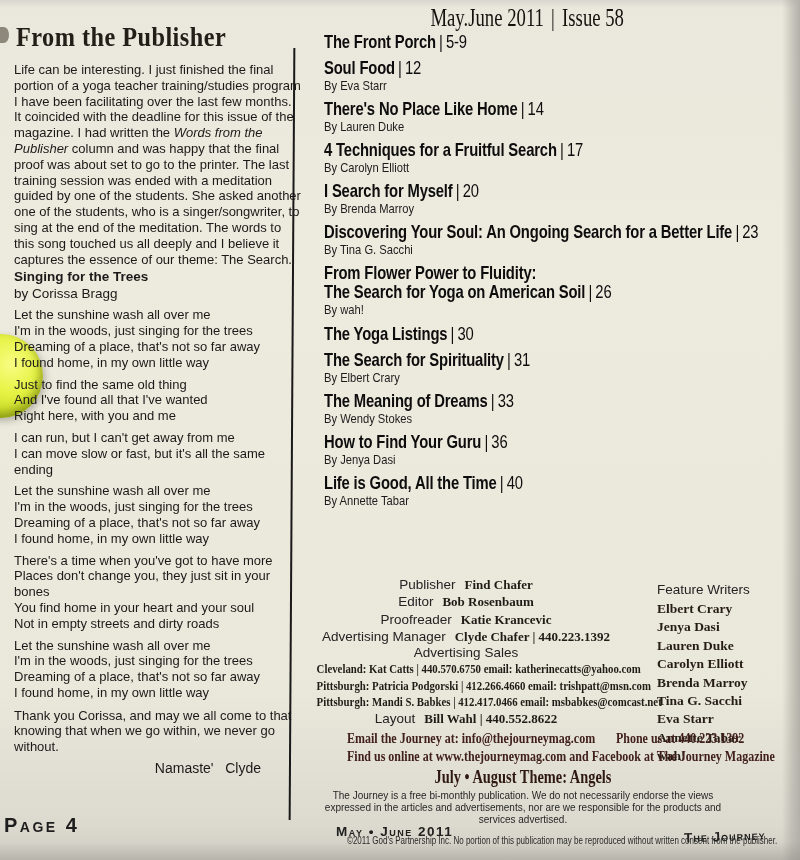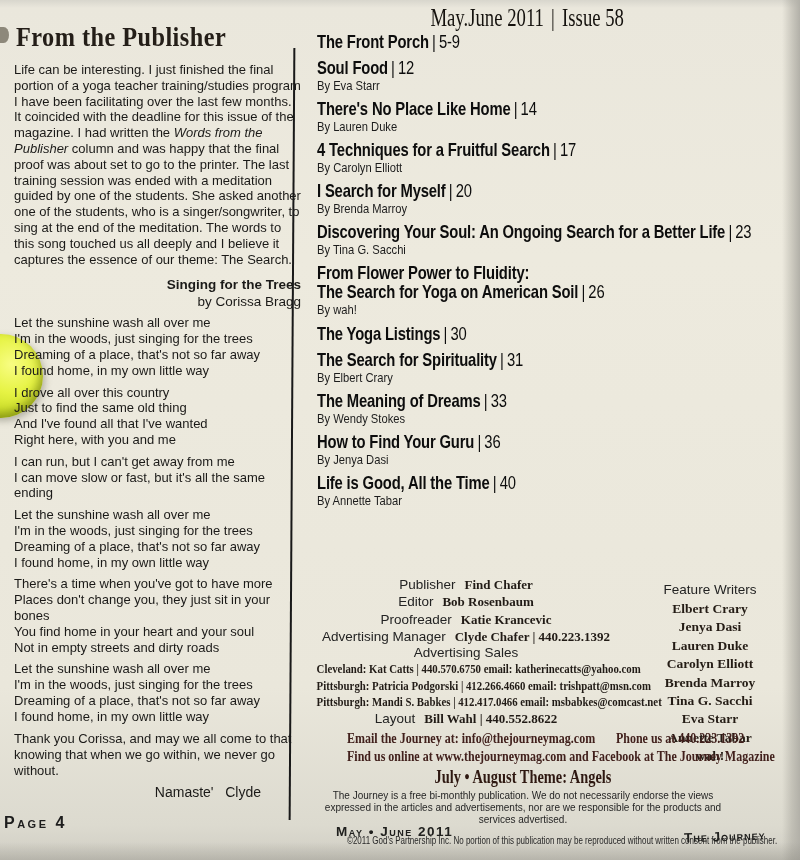--- a/index.html
+++ b/index.html
@@ -25,52 +25,52 @@
 
   .issue-header{position:absolute;left:394px;top:3px;width:260px;text-align:center;
     font-family:"Liberation Serif",serif;font-size:26px;color:#15120e;white-space:nowrap;
     transform:scaleX(.72);transform-origin:center;}
   .issue-header .hsep{padding:0 10px;}
 
   .left-col{position:absolute;left:14px;top:22px;width:287px;color:#1b1a18;}
   .pub-heading{font-family:"Liberation Serif",serif;font-size:27px;font-weight:600;color:#241e18;
     margin:0 0 9px 2px;white-space:nowrap;transform:scaleX(.9);transform-origin:left;letter-spacing:.5px;}
   .pub-text{font-size:13px;line-height:15.8px;}
-  .song-head{text-align:right;margin:10px 0 5px;font-size:13.5px;line-height:16.5px;}
+  .song-head{text-align:left;margin:2px 0 5px;font-size:13.5px;line-height:16.5px;}
   .song-title{font-weight:bold;}
   .verse{margin:0 0 6px;font-size:13px;line-height:15.8px;}
   .closing{margin-top:7px;font-size:13px;line-height:15.8px;}
   .signoff{text-align:right;padding-right:40px;font-size:14px;margin-top:5px;}
 
   .page-num{position:absolute;left:4px;top:814px;font-variant:small-caps;font-weight:700;
-    font-size:16px;letter-spacing:2.5px;color:#1d1d1d;}
+    font-size:20px;letter-spacing:2.5px;color:#1d1d1d;}
 
   .divider{position:absolute;left:291px;top:48px;width:2px;height:772px;background:#191919;
     transform:rotate(.35deg);}
 
-  .toc{position:absolute;left:317px;top:32px;width:468px;}
+  .toc{position:absolute;left:324px;top:32px;width:468px;}
   .toc-entry{margin-bottom:7px;}
   .toc-line{font-weight:bold;font-size:18.5px;line-height:19px;color:#0d0d0d;letter-spacing:-.2px;
     white-space:nowrap;transform:scaleX(.8);transform-origin:left;}
   .toc-line .sep{font-weight:normal;padding:0 4px;}
   .toc-line .pg{font-weight:normal;}
   .toc-by{font-size:13px;line-height:13px;color:#1c1c1c;margin-top:2px;
     white-space:nowrap;transform:scaleX(.86);transform-origin:left;}
   .mt-lg{margin-top:8px;}
   .mt-sm{margin-top:4px;}
 
   .staff{position:absolute;left:300px;top:576px;width:332px;text-align:center;line-height:16.3px;}
   .staff-row{white-space:nowrap;}
   .staff-label{font-size:13.5px;color:#232323;margin-right:9px;}
   .staff-value{font-family:"Liberation Serif",serif;font-weight:600;font-size:13px;color:#211b16;}
   .sales-heading{font-size:13.5px;color:#232323;}
   .sales-line{font-family:"Liberation Serif",serif;font-weight:700;font-size:12px;color:#211b16;
     white-space:nowrap;transform:scaleX(.9);transform-origin:center;}
 
-  .writers{position:absolute;left:642px;top:582px;width:136px;text-align:center;}
+  .writers{position:absolute;left:657px;top:582px;width:136px;text-align:left;}
   .writers-heading{font-size:13.5px;color:#222;margin-bottom:3px;}
   .writer-name{font-family:"Liberation Serif",serif;font-weight:600;font-size:13.5px;
     line-height:18.4px;color:#241c15;}
 
   .bottom{position:absolute;left:303px;top:729px;width:440px;text-align:center;}
   .contact-line{font-family:"Liberation Serif",serif;font-weight:700;font-size:15px;line-height:18px;
     color:#41201c;white-space:nowrap;transform:scaleX(.8);transform-origin:center;}
   .contact-line .gap{display:inline-block;width:26px;}
   .theme-line{font-family:"Liberation Serif",serif;font-weight:700;font-size:18px;line-height:21px;
     color:#2e1811;white-space:nowrap;transform:scaleX(.8);transform-origin:center;margin-top:2px;}
@@ -102,21 +102,20 @@
       <div class="song-author">by Corissa Bragg</div>
     </div>
 
     <div class="verse">
       <div>Let the sunshine wash all over me</div>
       <div>I'm in the woods, just singing for the trees</div>
       <div>Dreaming of a place, that's not so far away</div>
       <div>I found home, in my own little way</div>
     </div>
     <div class="verse">
-      <div>I drove all over this country</div>
       <div>Just to find the same old thing</div>
       <div>And I've found all that I've wanted</div>
       <div>Right here, with you and me</div>
     </div>
     <div class="verse">
       <div>I can run, but I can't get away from me</div>
       <div>I can move slow or fast, but it's all the same ending</div>
     </div>
     <div class="verse">
       <div>Let the sunshine wash all over me</div>

